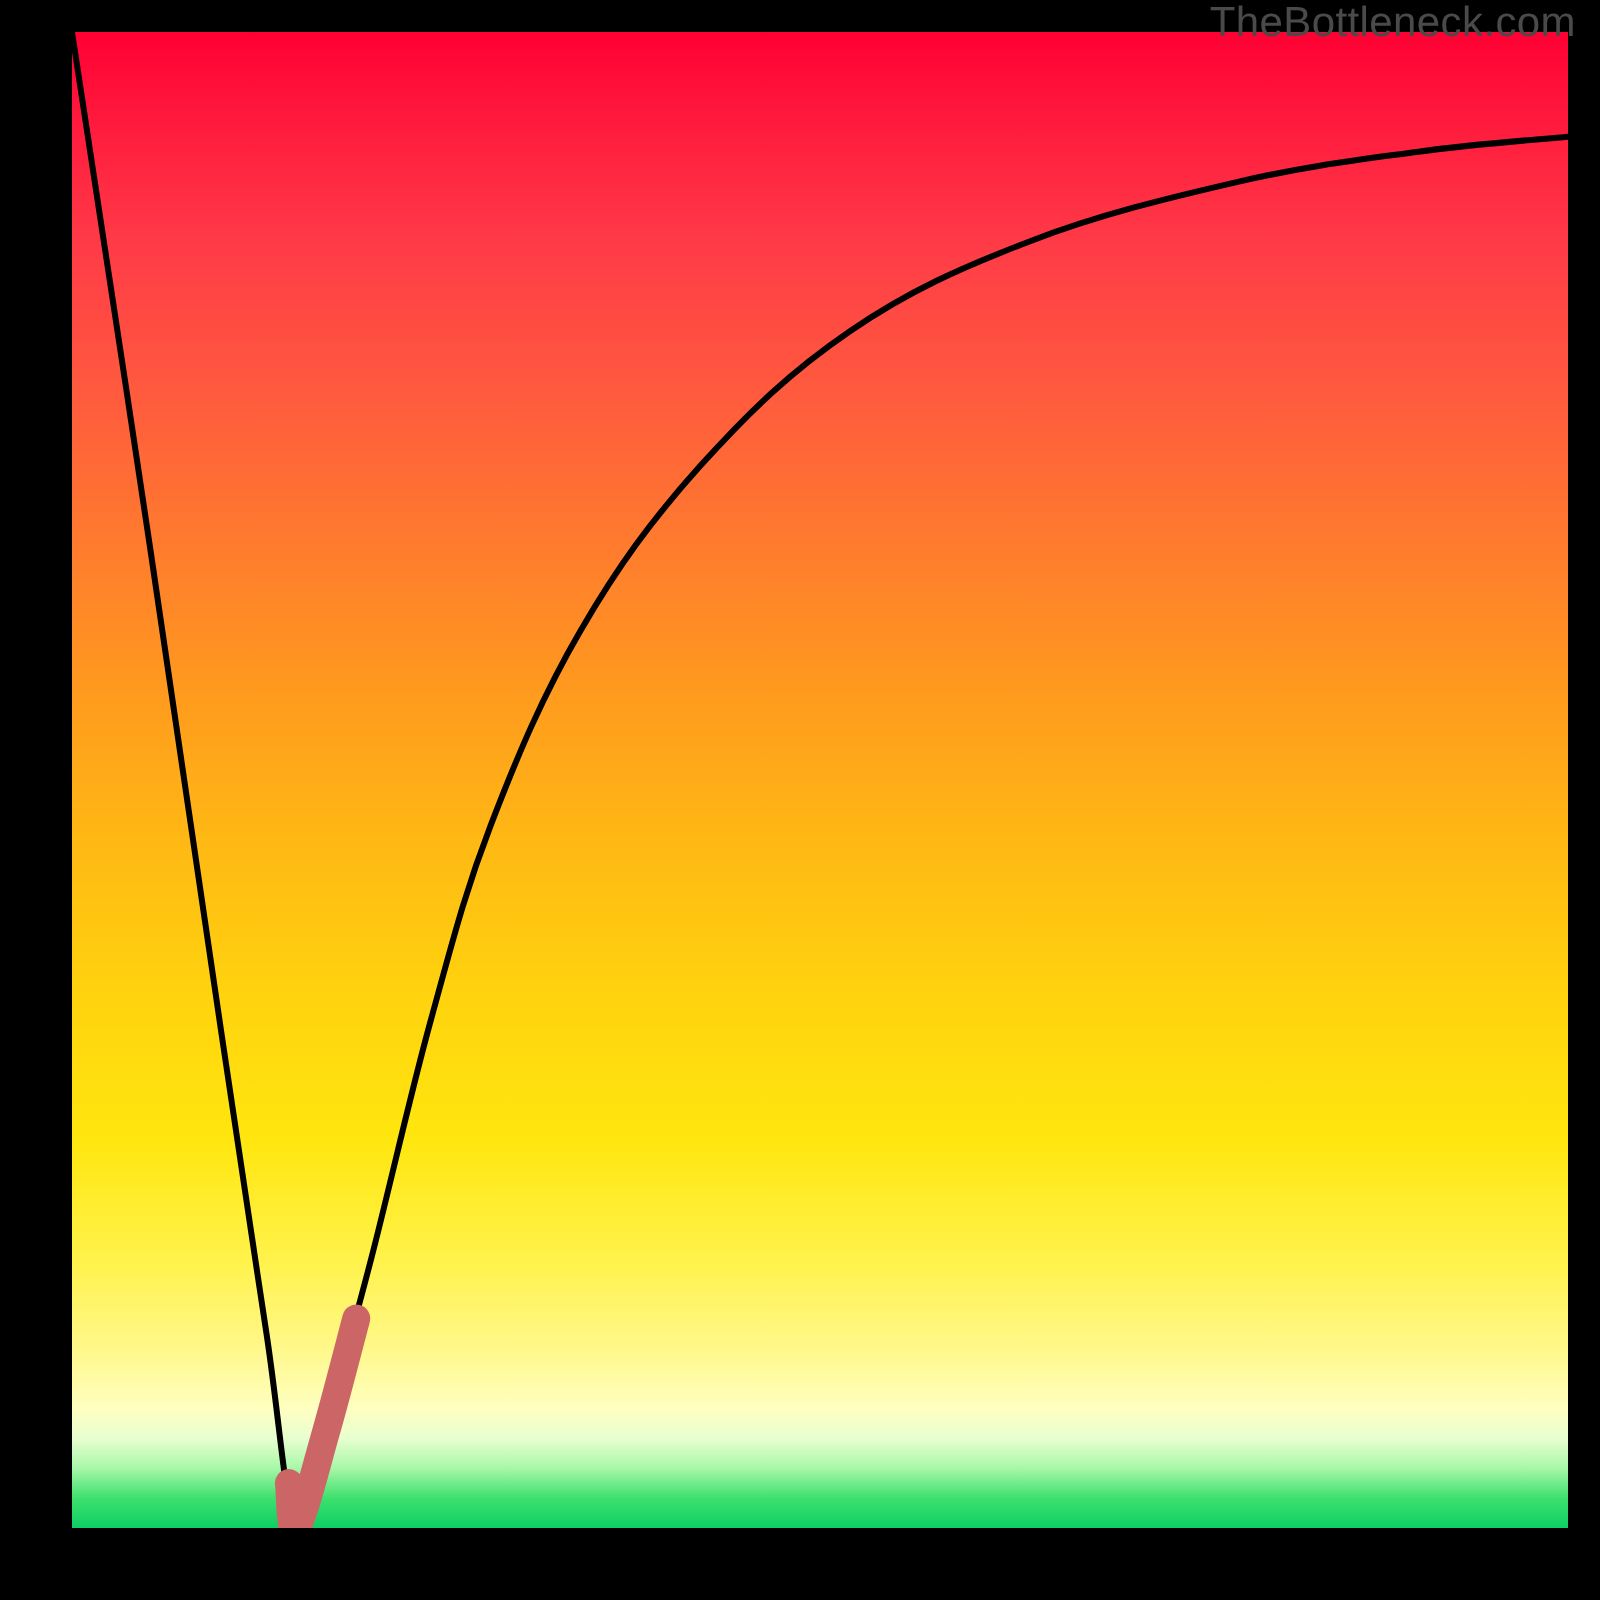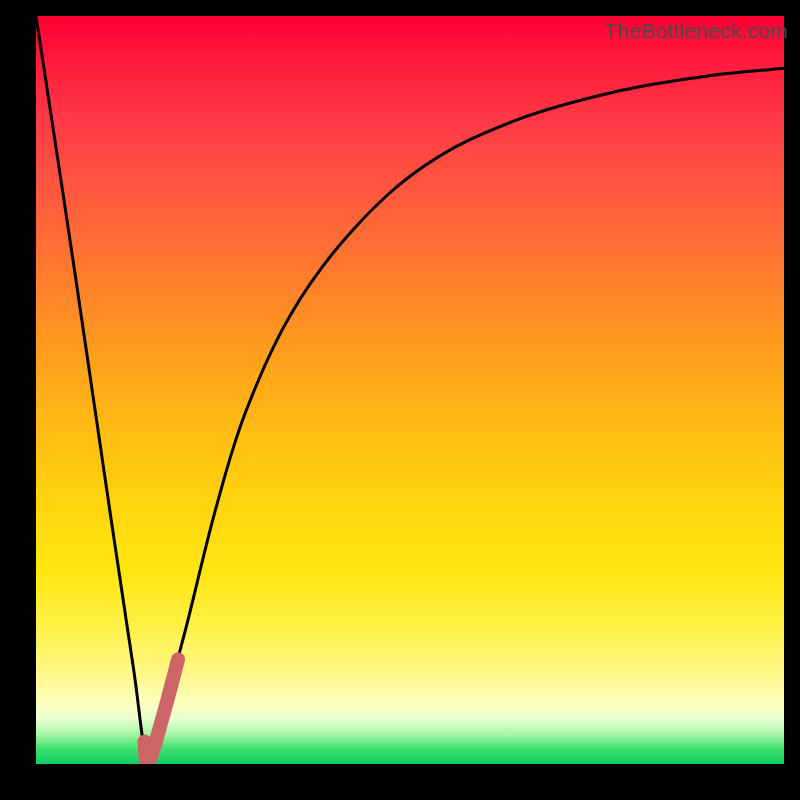--- a/index.html
+++ b/index.html
@@ -54,21 +54,20 @@
   .watermark {
     position: absolute;
     top: 0;
     right: 12px;
     color: #4a4a4a;
     font-size: 21px;
     font-weight: 500;
     letter-spacing: 0.2px;
     -webkit-user-select: none;
     user-select: none;
-    margin-top: 19px;
   }
 </style>
 </head>
 <body>
 
 <div class="frame">
   <div class="plot-area">
     <svg viewBox="0 0 748 748">
       <g>
           <path d="M 0 0 C 6.731999999999999 44.4312, 23.936 156.63119999999998, 37.4 246.83999999999997 C 50.864 337.04879999999997, 64.02879999999999 428.45439999999996, 74.8 501.15999999999997 C 85.5712 573.8656, 90.50800000000001 606.3288, 97.24000000000001 650.76 C 103.97200000000001 695.1912, 106.8144 739.9216, 112.2 748 C 117.5856 756.0784, 120.42800000000001 719.8752, 127.16000000000001 695.64 C 133.892 671.4048, 140.1752 649.7128, 149.6 613.36 C 159.0248 577.0072, 168.7488 532.7256, 179.51999999999998 493.67999999999995 C 190.29119999999998 454.63439999999997, 195.97600000000003 431.4464, 209.44000000000003 396.44 C 222.90400000000002 361.4336, 235.47040000000004 331.5136, 254.32000000000002 299.2 C 273.1696 266.8864, 289.92479999999995 243.84800000000007, 314.15999999999997 216.92000000000007 C 338.3952 189.99200000000008, 359.3392 169.79600000000002, 388.96000000000004 149.60000000000002 C 418.58080000000007 129.40400000000002, 443.71360000000004 118.18400000000004, 478.72 104.72000000000003 C 513.7264 91.25600000000001, 548.4336000000001 82.87839999999997, 583.44 74.79999999999995 C 618.4464 66.72159999999994, 643.5792 63.879199999999905, 673.2 59.83999999999992 C 702.8208000000001 55.80079999999993, 734.5360000000001 53.706399999999995, 748 52.360000000000014" fill="none" stroke="#000" stroke-width="3" stroke-linejoin="round" stroke-linecap="round"></path>

